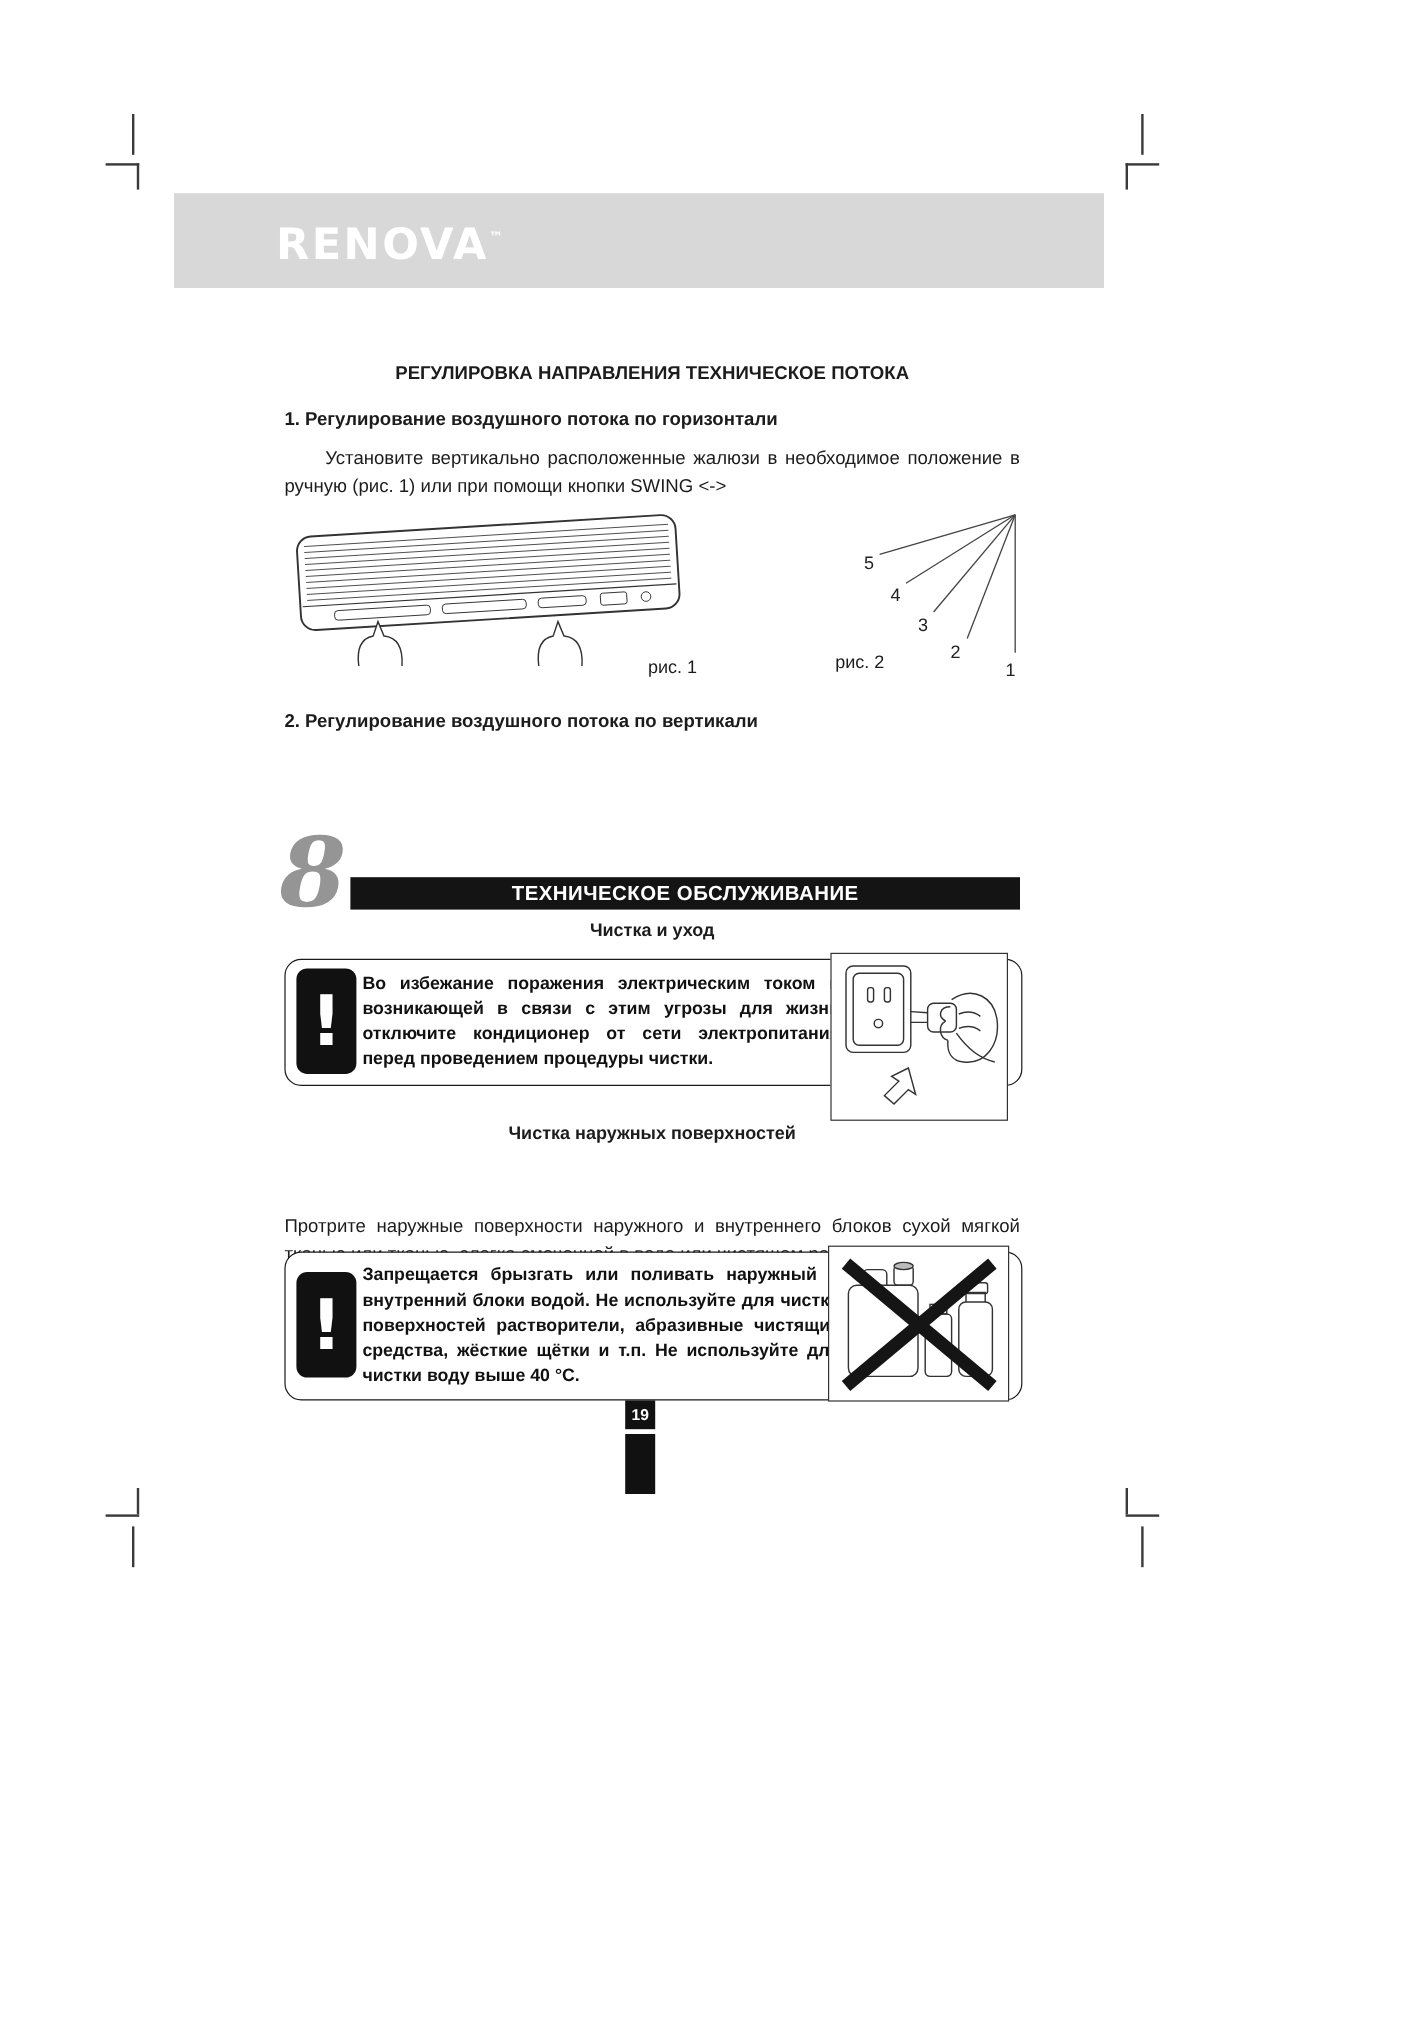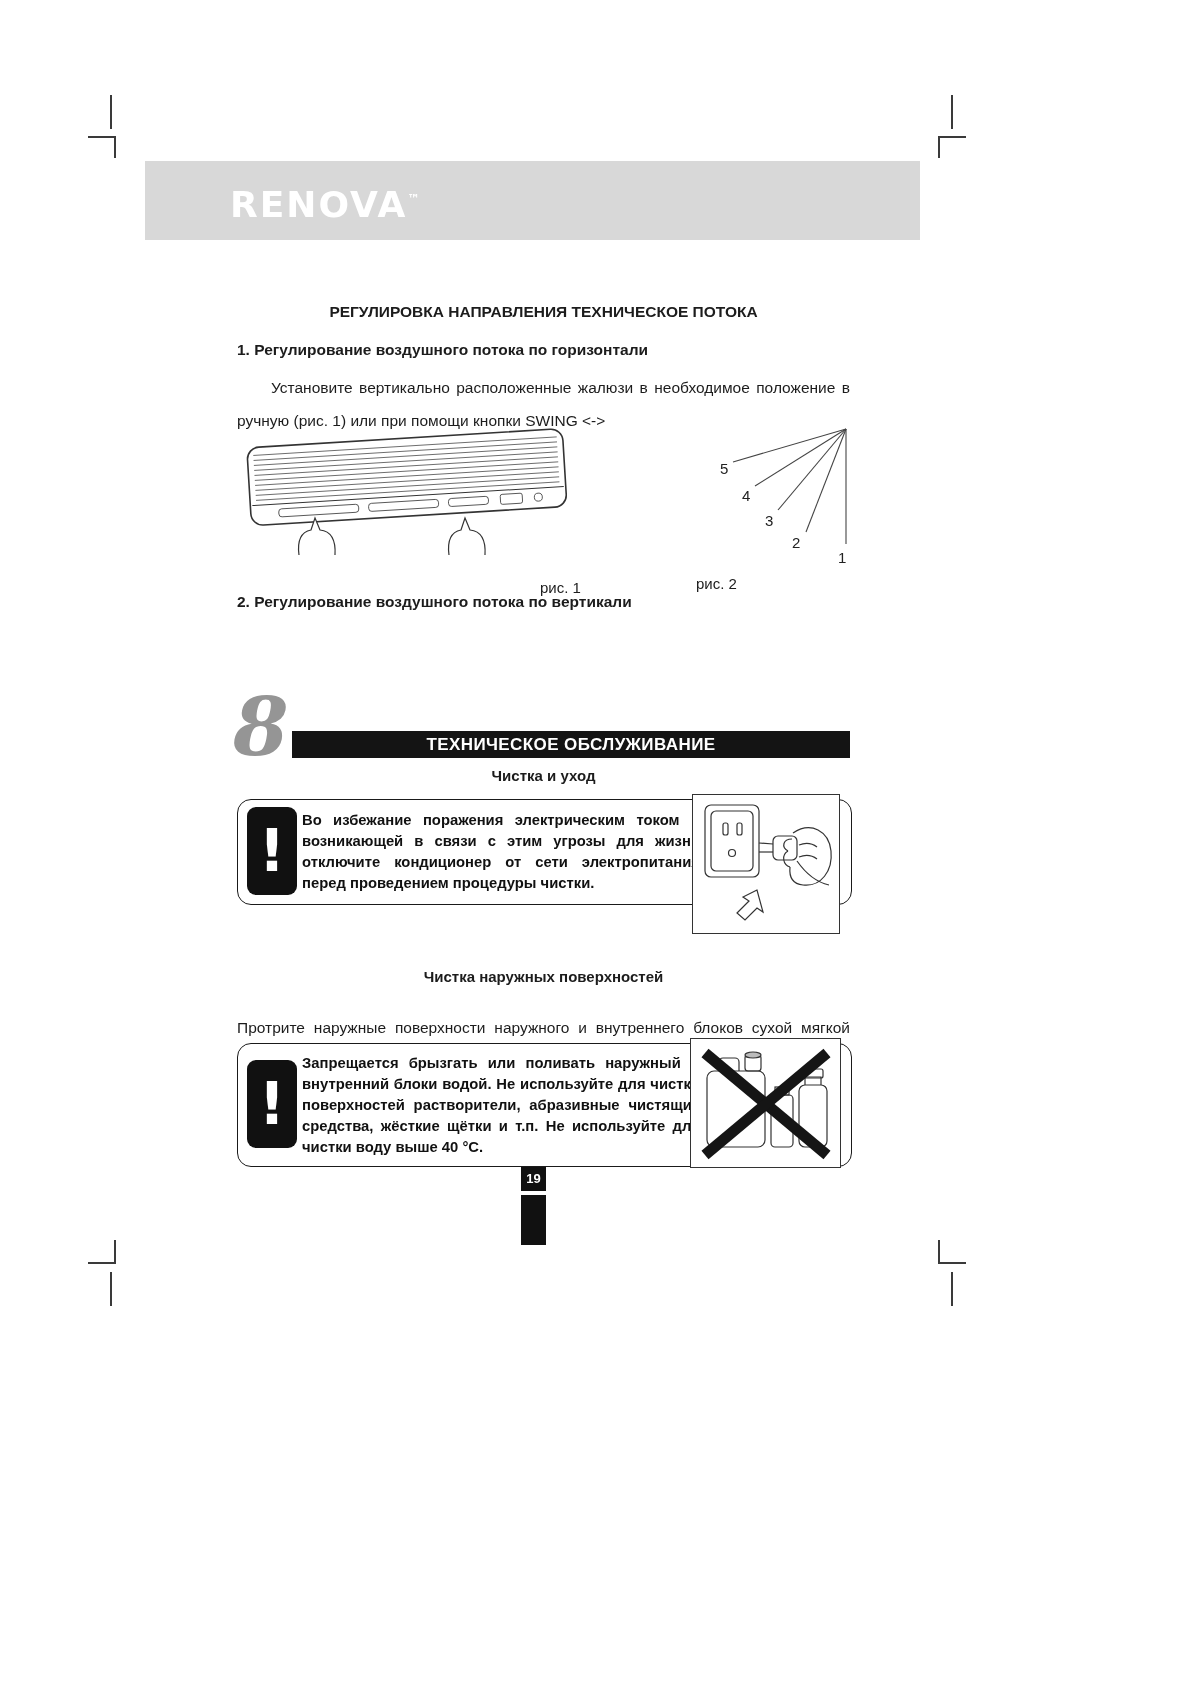--- a/index.html
+++ b/index.html
@@ -17,55 +17,55 @@
   .band { left:145px; top:161px; width:775px; height:79px; background:#d8d8d8; }
   .logo {
     left:230px; top:184px; font-family:"DejaVu Sans", sans-serif;
     font-weight:bold; font-size:36px; color:#ffffff; letter-spacing:2px;
   }
   .logo sup { font-size:12px; letter-spacing:0; vertical-align:14px; }
 
   
   .title { left:237px; top:303px; width:613px; text-align:center; font-weight:bold; font-size:15.5px; }
   .h { left:237px; width:613px; font-weight:bold; font-size:15.5px; }
-  .p  { left:237px; width:613px; font-size:15.5px; line-height:33px; text-align:justify; }
+  .p  { left:237px; width:613px; font-size:15.5px; line-height:23px; text-align:justify; }
   .indent { text-indent:34px; }
 
   .sec1-h { top:341px; }
   .sec1-p { top:371px; }
   .sec2-h { top:593px; }
   .sec2-p { top:620px; line-height:24px; }
 
   .swing-big { font-weight:bold; font-size:18px; white-space:nowrap; }
   .swing-arrows {
     display:inline-flex; flex-direction:column; align-items:center;
     font-size:9px; line-height:7px; font-weight:bold; vertical-align:-3px; margin:0 2px;
   }
 
   
   .figrow { left:237px; top:424px; width:613px; height:152px; }
   .fig-ac   { position:absolute; left:0; top:0; width:345px; height:132px; }
   .fig-fan  { position:absolute; left:481px; top:0; width:135px; height:150px; }
-  .cap { position:absolute; font-size:15px; color:#1c1c1c;margin-top:31px; }
+  .cap { position:absolute; font-size:15px; color:#1c1c1c; }
   .cap1 { left:303px; top:124px; }
   .cap2 { left:459px; top:120px; }
 
   
   .chap8 {
     left:233px; top:686px; font-family:"DejaVu Serif", serif; font-style:italic;
     font-weight:bold; font-size:80px; line-height:82px; color:#959595;
   }
   .banner {
     left:292px; top:731px; width:558px; height:27px; background:#141414;
     color:#ffffff; font-weight:bold; font-size:17px; letter-spacing:0.4px;
     text-align:center; line-height:27px;
   }
   .sub { left:237px; width:613px; text-align:center; font-weight:bold; font-size:15px; }
   .sub1 { top:767px; }
-  .sub2 { top:936px;margin-top:32px; }
+  .sub2 { top:936px; }
   .p-surfaces { top:1011px; }
 
   
   .warnbox {
     position:absolute; left:237px; width:613px;
     border:1.6px solid #1a1a1a; border-radius:14px; background:#ffffff;
   }
   .warn1 { top:799px; height:104px; }
   .warn2 { top:1043px; height:122px; }
   .excl {

